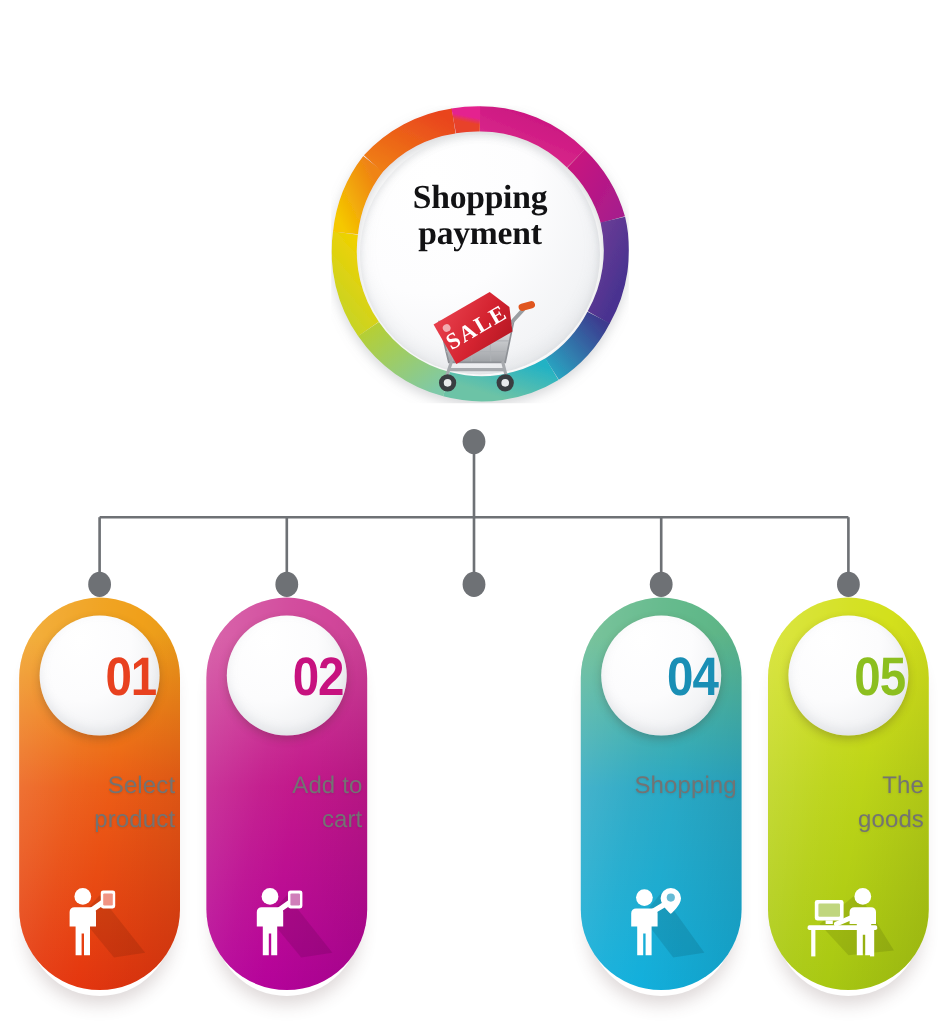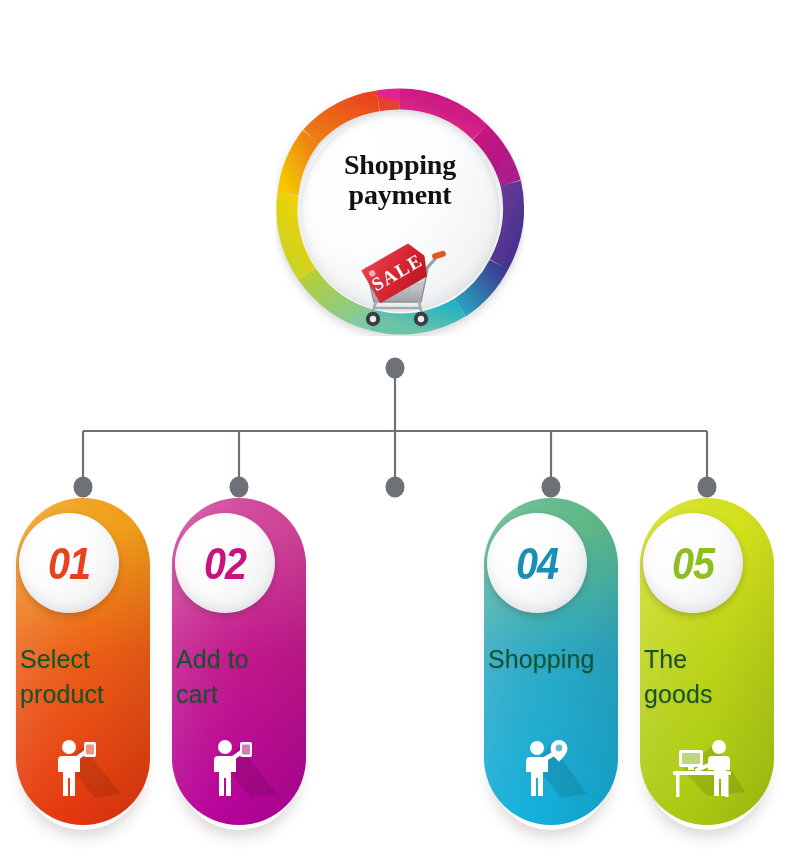--- a/index.html
+++ b/index.html
@@ -75,42 +75,42 @@
   }
   .pill-shadow{
     position:absolute;
     left:6px;top:16px;width:122px;height:316px;
     border-radius:61px;
     box-shadow:0 7px 14px rgba(90,60,60,0.20);
     z-index:-1;
   }
   .pill-circle{
     position:absolute;
-    left:3px;top:15px;
+    left:17px;top:15px;
     width:100px;height:100px;
     border-radius:50%;
     background:radial-gradient(ellipse at 34% 20%, #ffffff 0%, #fcfcfd 45%, #f0f1f3 76%, #e4e6e9 100%);
     box-shadow:0 3px 7px rgba(60,45,40,0.26), inset 0 -4px 9px rgba(150,155,165,0.18);
-    display:flex;align-items:center;justify-content:center;font-style:italic;
+    display:flex;align-items:center;justify-content:flex-end;
   }
   .pill-num{
     font-family:"Liberation Sans Narrow","Liberation Sans", sans-serif;
     font-weight:700;
     font-size:45px;
     letter-spacing:-1px;
     line-height:1;
     transform:scaleX(0.88);
   }
   .pill-label{
     position:absolute;
     left:4px;top:144px;
     width:126px;
-    text-align:left;
-    color:#14532d;
-    font-size:25px;
+    text-align:right;
+    color:#737373;
+    font-size:20px;
     line-height:1.38;
     font-weight:400;
     letter-spacing:0.1px;
     text-shadow:0 1px 2px rgba(0,0,0,0.10);
   }
   .pill-icon{
     position:absolute;
     left:27px;top:238px;
     width:80px;height:64px;
   }

